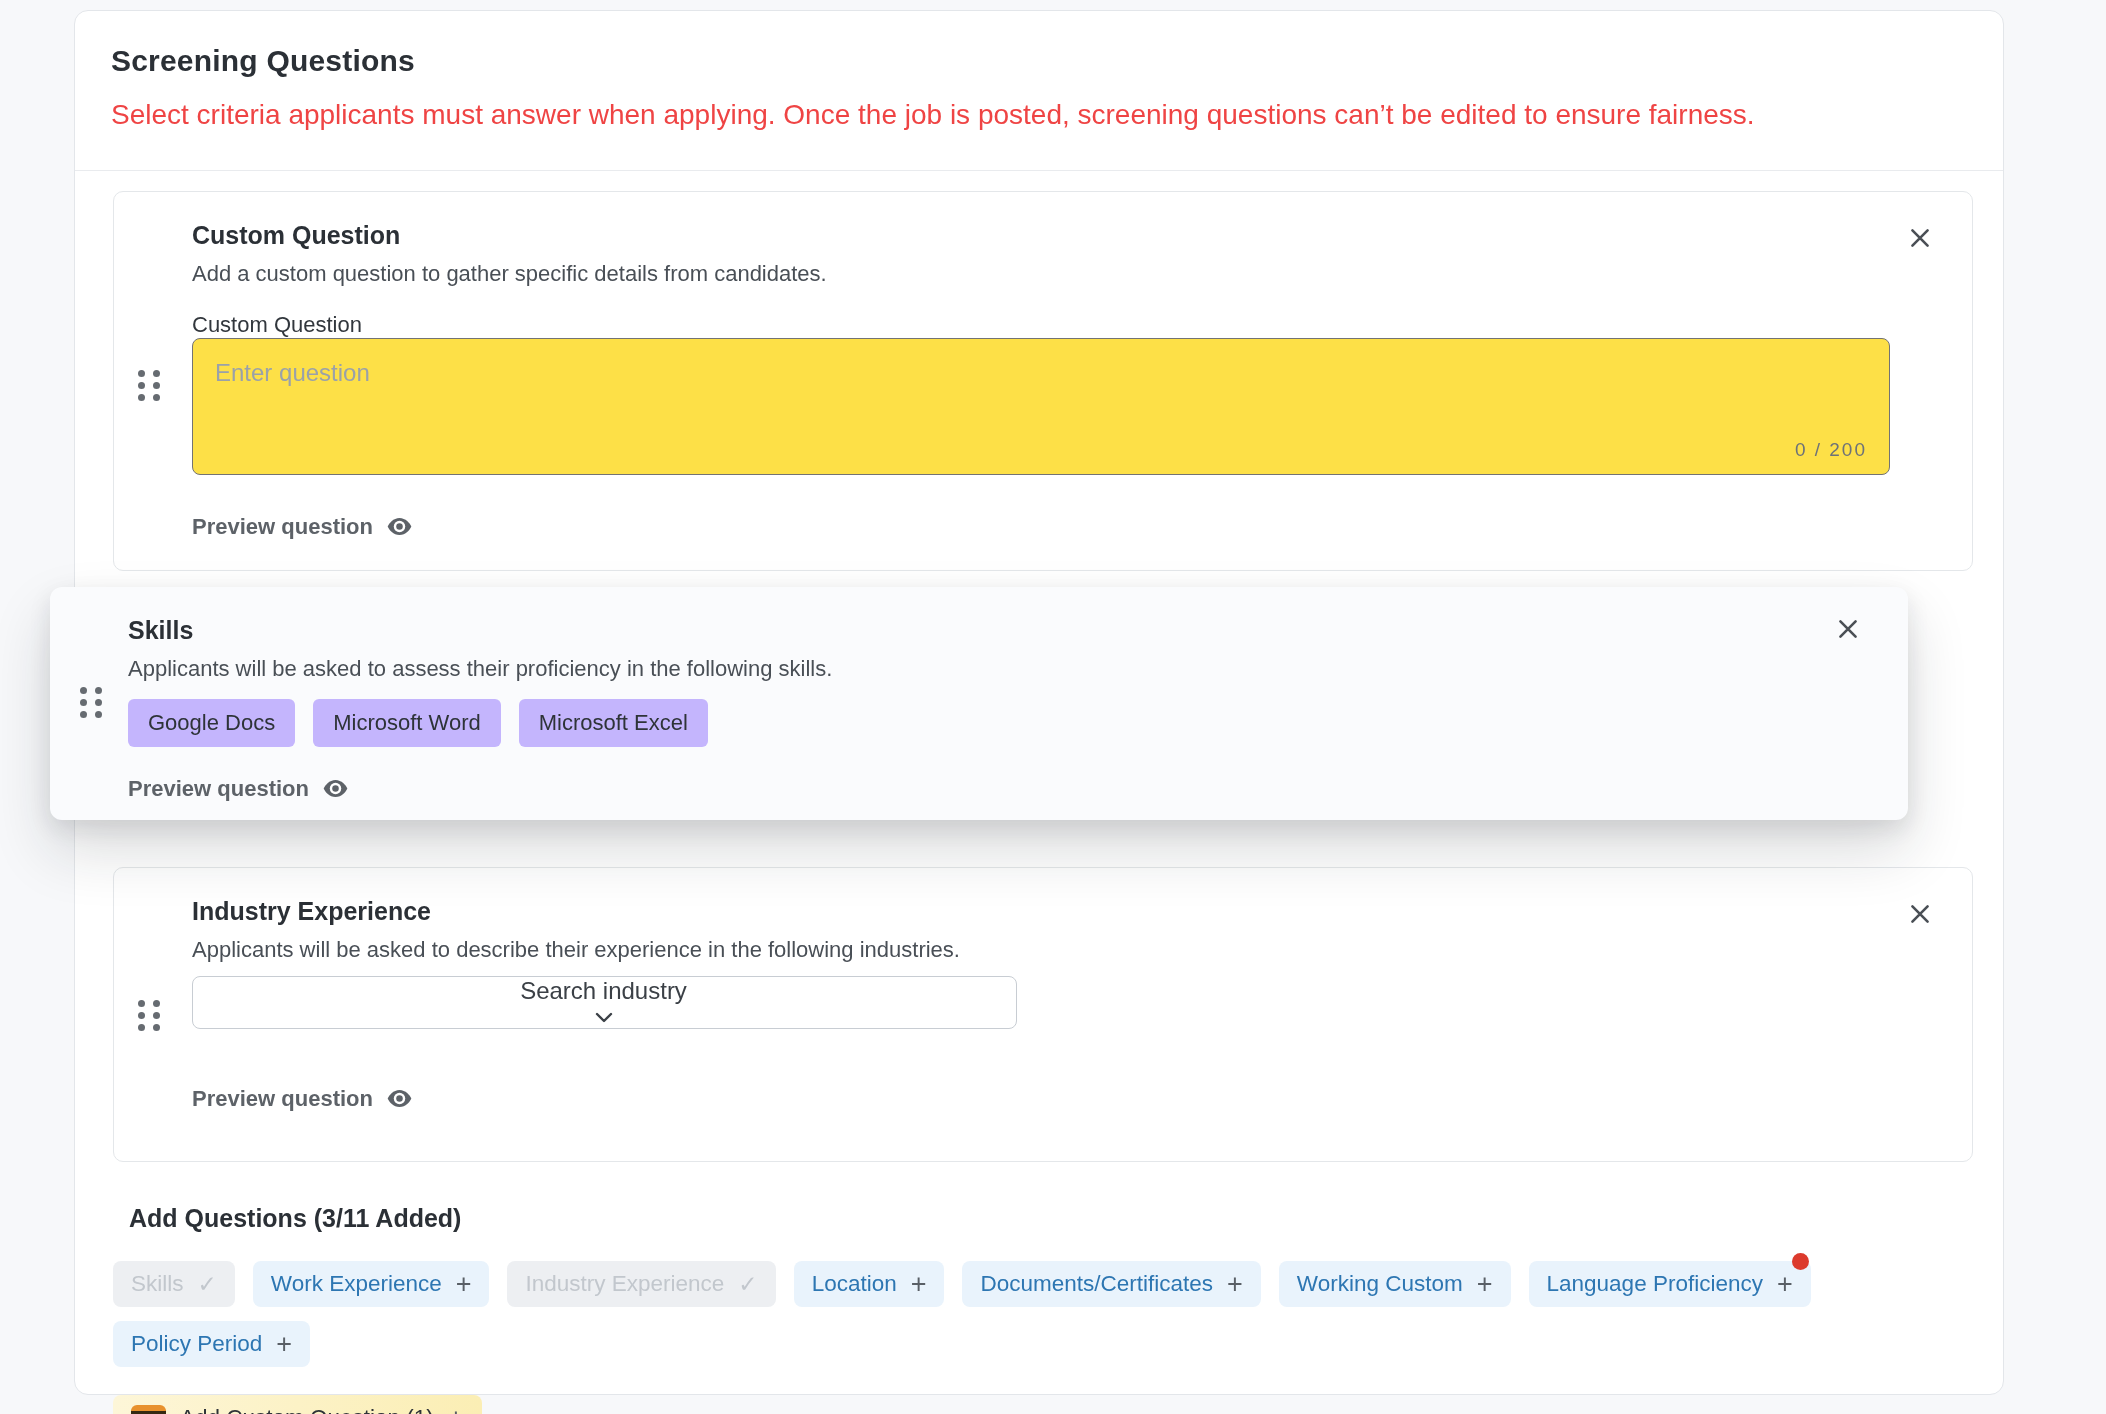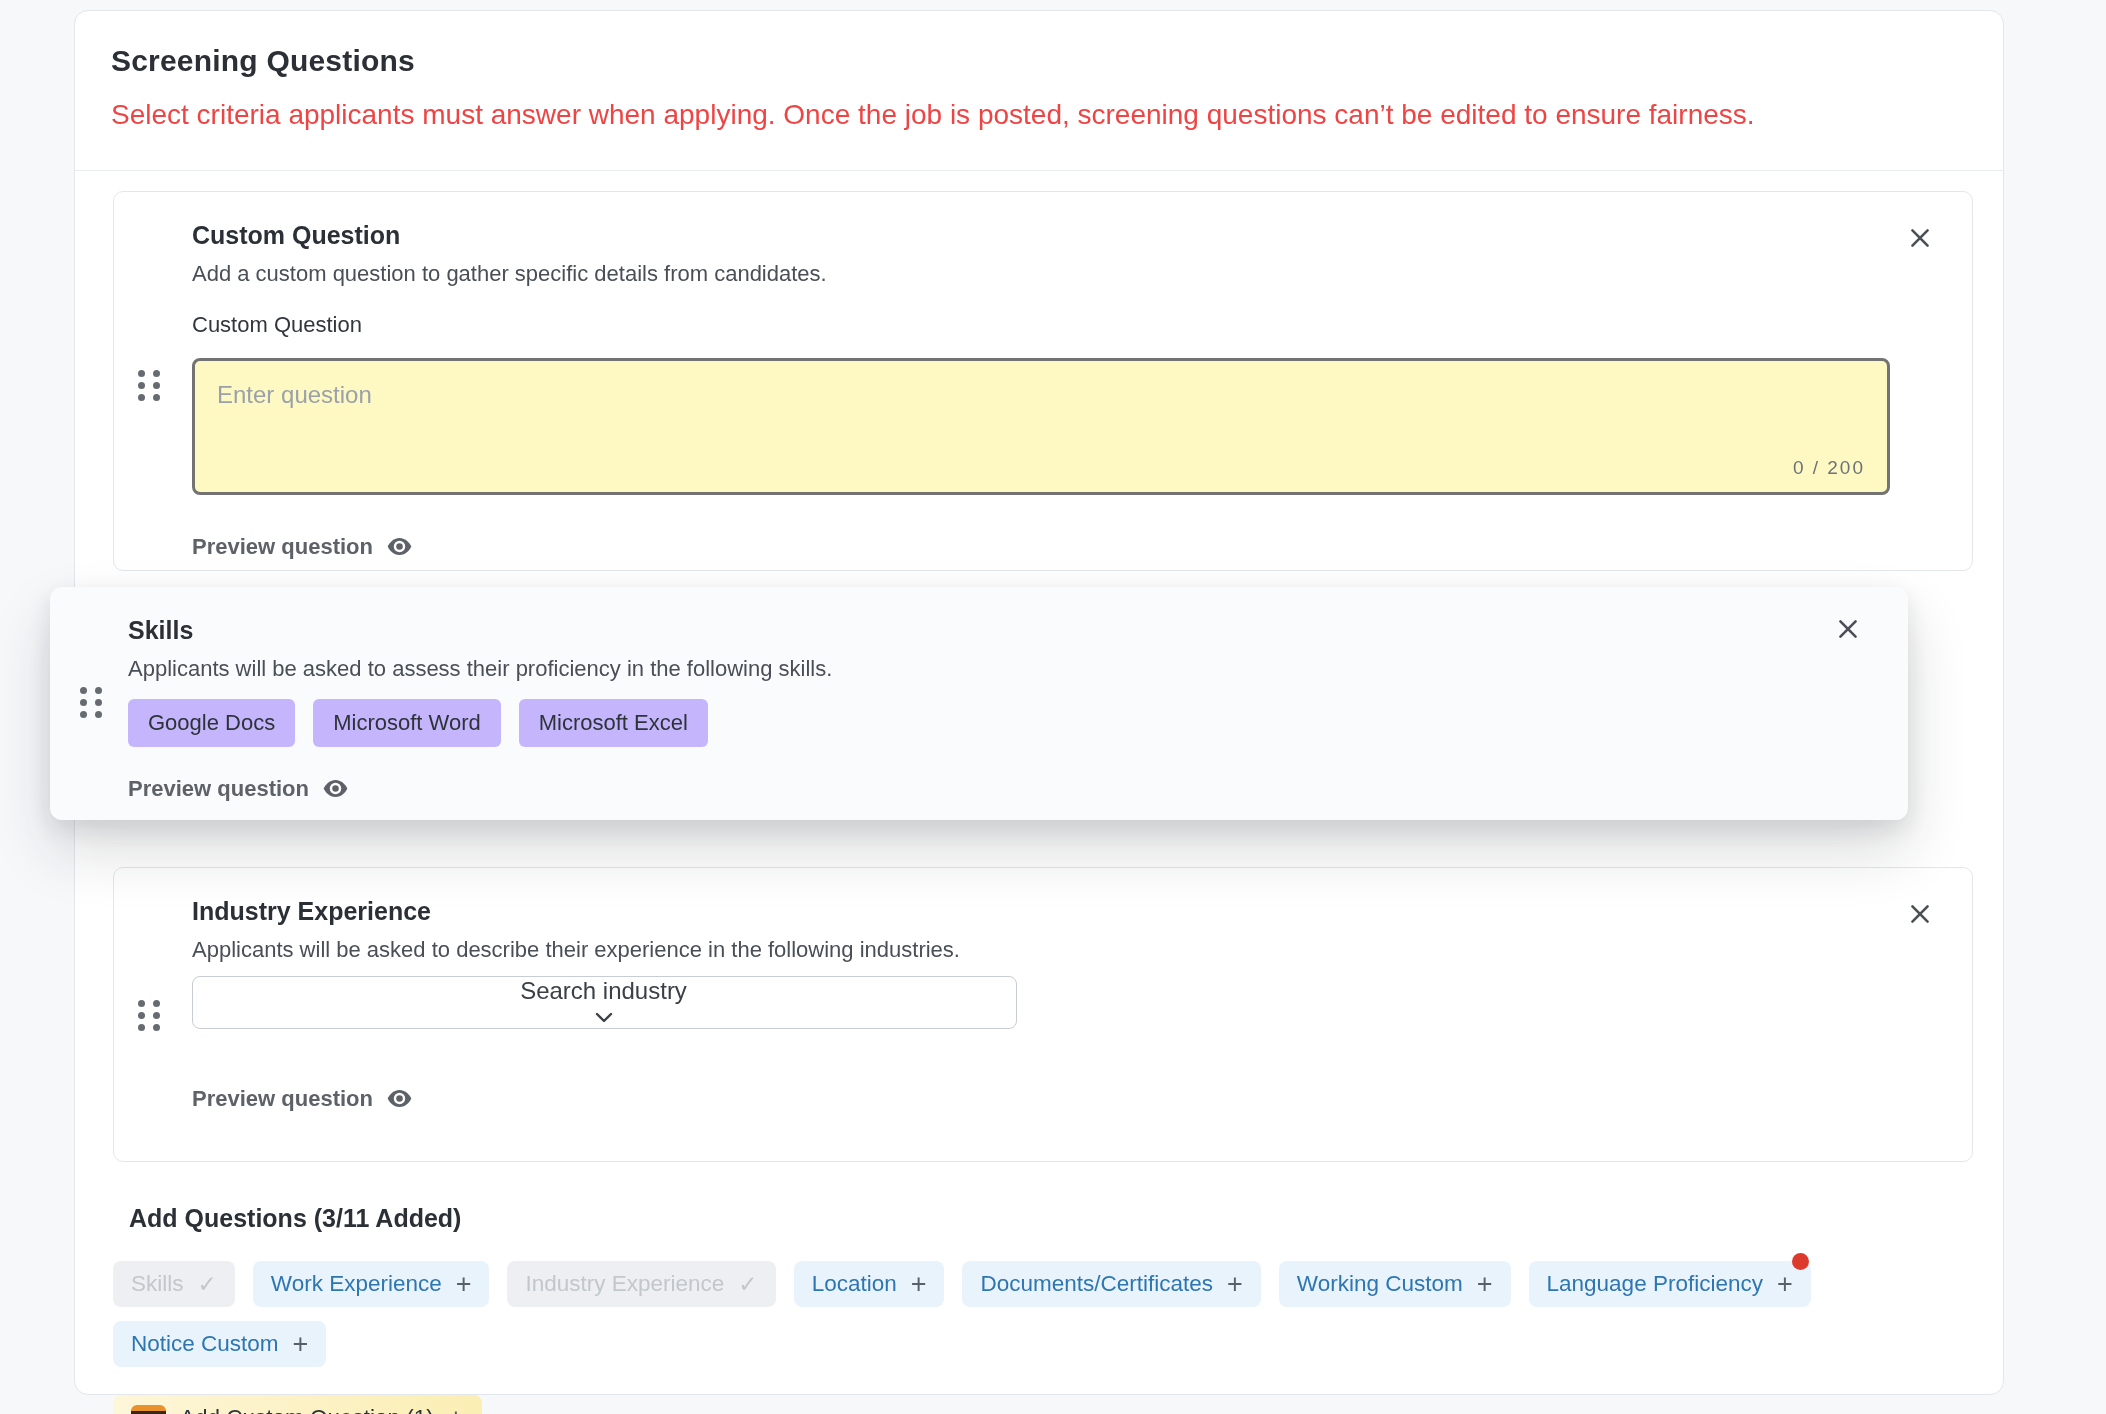--- a/index.html
+++ b/index.html
@@ -34,23 +34,23 @@
     padding:28px 84px 0 78px;
   }
   #custom-question-card { height:380px; }
   #industry-card { height:295px; margin-top:296px; }
 
   .card-title { margin:0; font-size:25px; font-weight:700; color:#2b3036; line-height:30px; }
   .card-desc  { margin:10px 0 0 0; font-size:22px; color:#494f56; line-height:28px; }
   .field-label { display:block; margin-top:24px; font-size:22px; color:#32373d; line-height:26px; }
 
   .textarea-wrap {
-    position:relative; margin-top:20px;
+    position:relative; margin-top:0;
     width:1698px; height:137px;
-    border:3px solid #737373; border-radius:8px; background:#fef9c3;
+    border:1px solid #737373; border-radius:8px; background:#fde047;
   }
   .textarea-wrap textarea {
     position:absolute; inset:0; width:100%; height:100%;
     border:none; outline:none; resize:none; background:transparent;
     border-radius:8px; padding:20px 22px;
     font-family:inherit; font-size:24px; color:#32373d;
   }
   .textarea-wrap textarea::placeholder { color:#9aa1a9; }
   .char-counter {
     position:absolute; right:22px; bottom:13px;
@@ -244,21 +244,21 @@
         <button class="chip available">
           <span>Working Custom</span>
           <span class="chip-icon">+</span>
         </button>
         <button class="chip available">
           <span>Language Proficiency</span>
           <span class="chip-icon">+</span>
           <span class="notif-dot"></span>
         </button>
         <button class="chip available">
-          <span>Notice Custom</span>
+          <span>Policy Period</span>
           <span class="chip-icon">+</span>
         </button>
         <div class="flex-break"></div>
         <button class="chip premium">
           <span class="vip-badge">VIP</span>
           <span>Add Custom Question (1)</span>
           <span class="chip-icon">+</span>
         </button>
       </div>
   </div>

